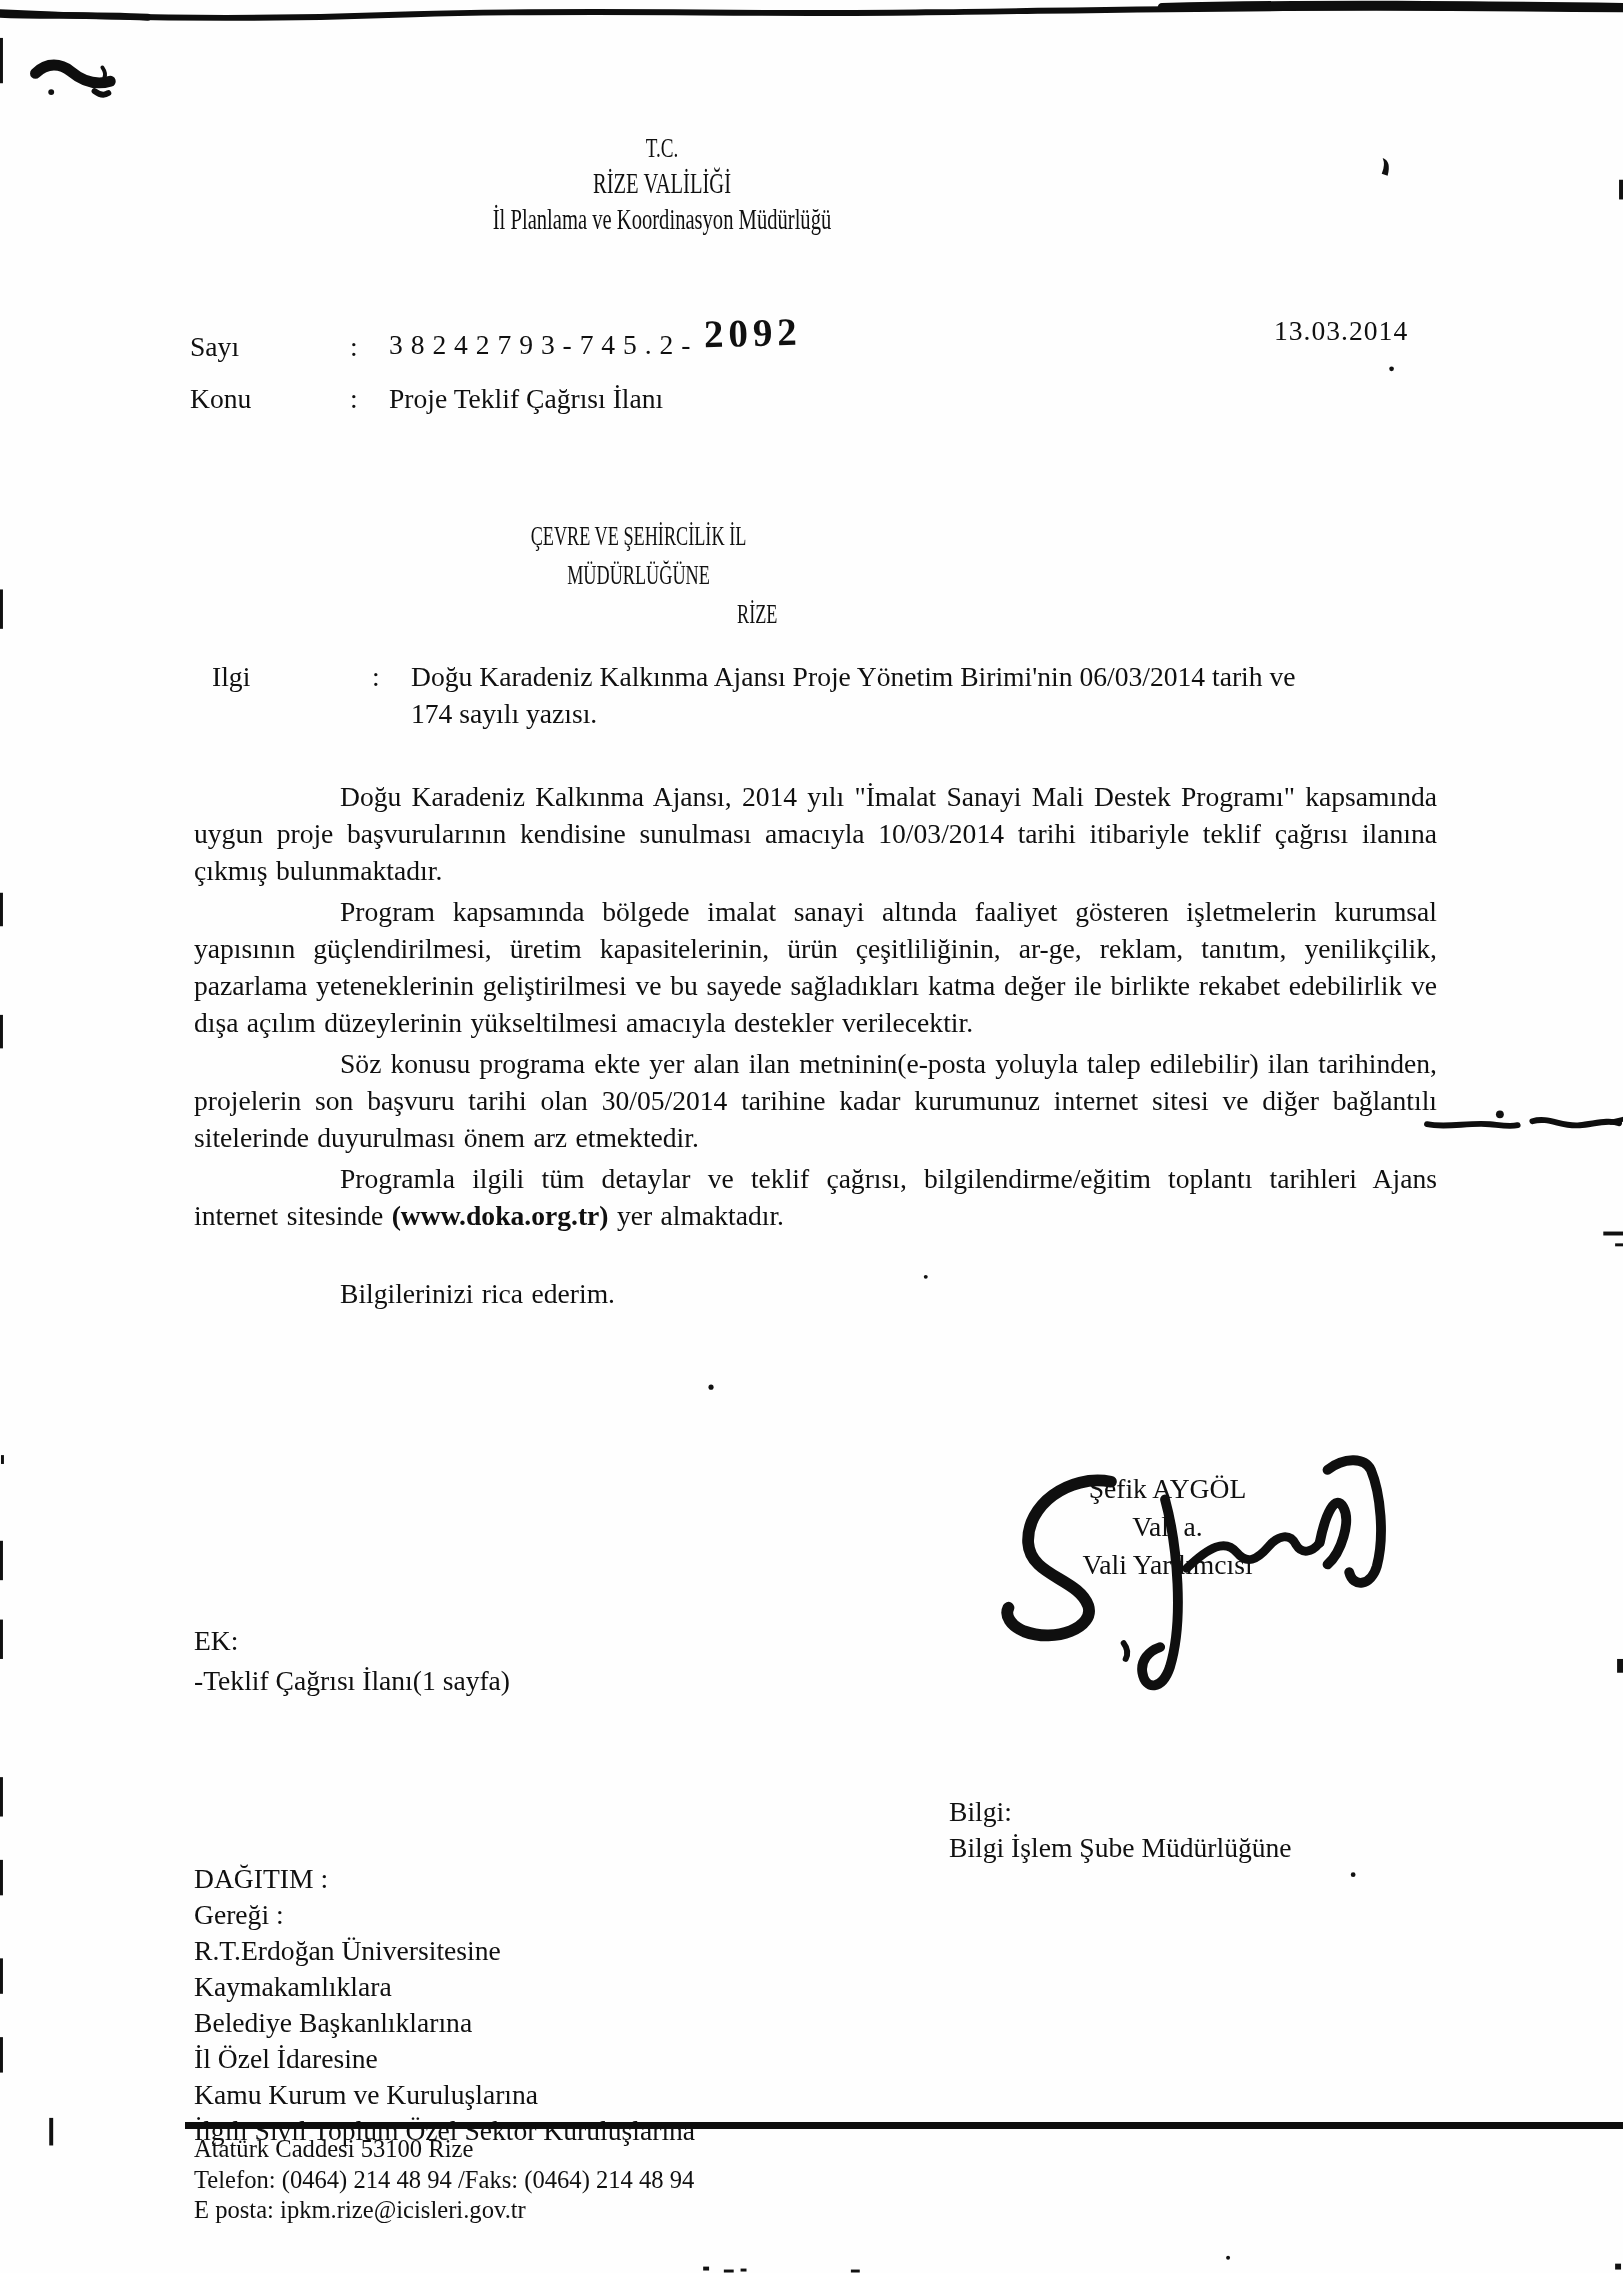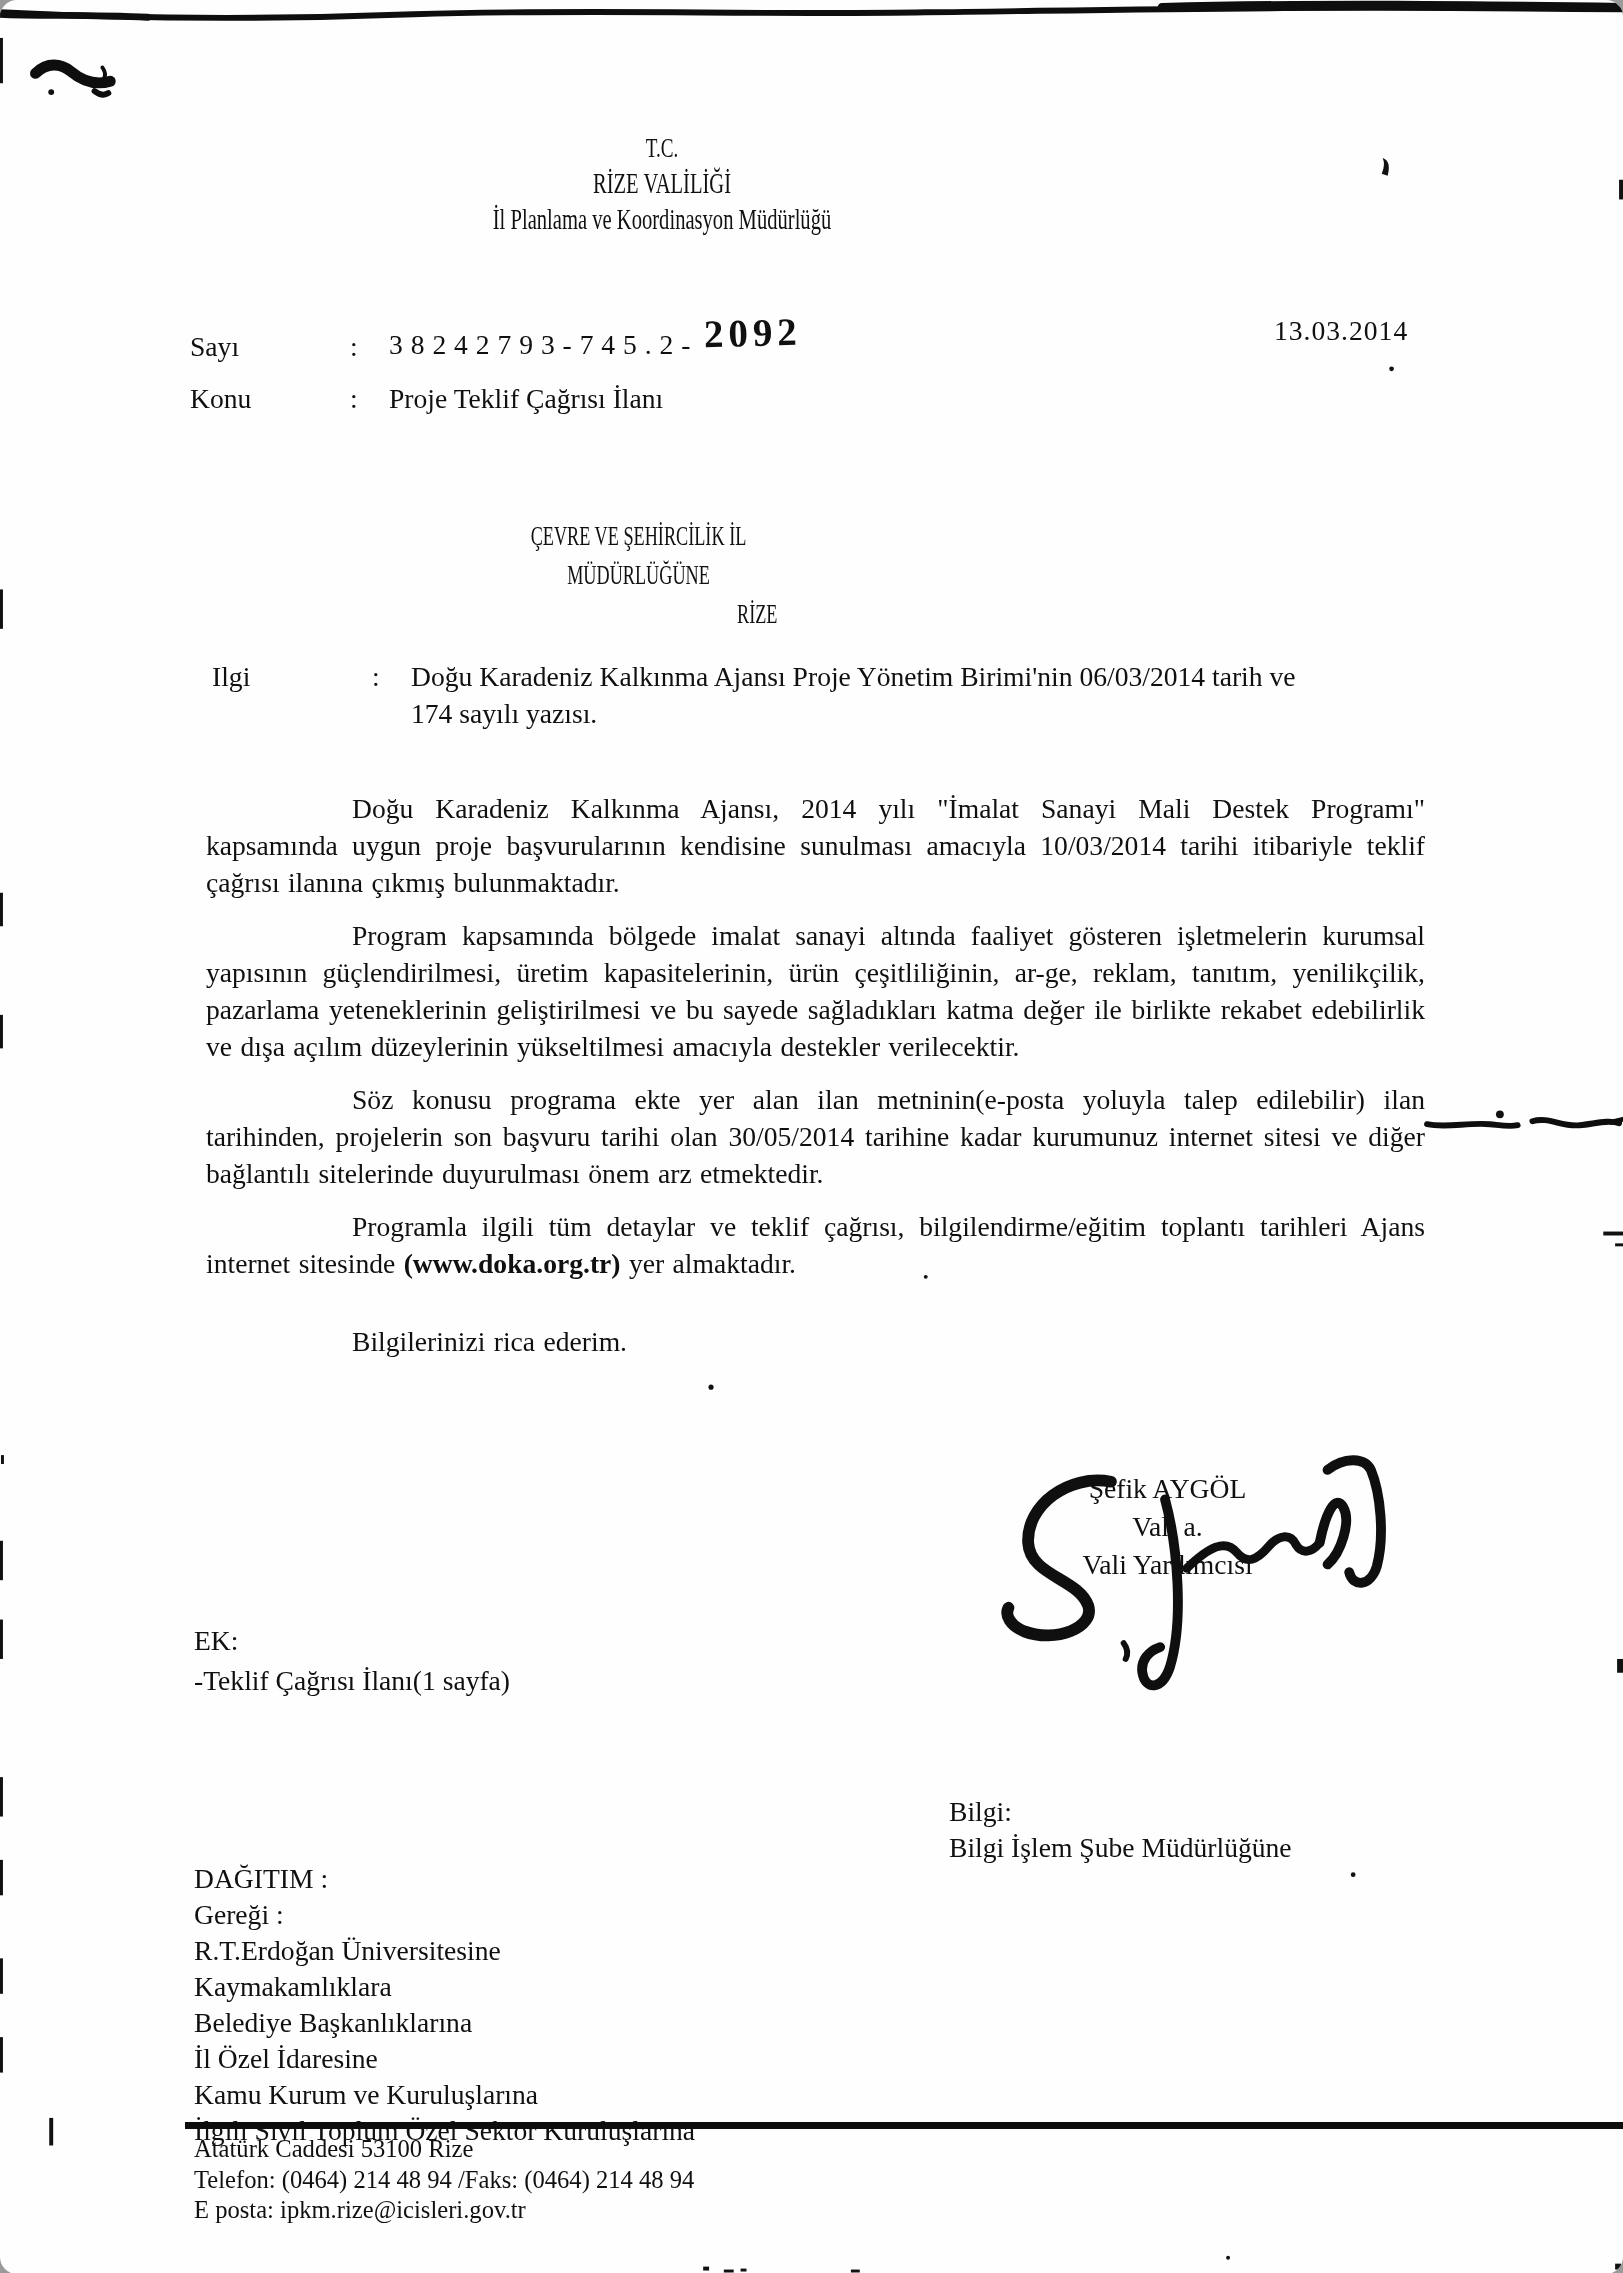--- a/index.html
+++ b/index.html
@@ -1,17 +1,17 @@
 <!DOCTYPE html>
 <html><head>
 <meta charset="utf-8">
 <style>
   html,body{margin:0;padding:0;background:#9a9a9a;}
   .page{position:relative;width:1623px;height:2274px;background:#fefefe;
-        font-family:"Liberation Serif",serif;color:#101010;overflow:hidden;border-radius:17px;}
+        font-family:"Liberation Serif",serif;color:#101010;overflow:hidden;}
   .abs{position:absolute;}
   
   .letterhead{left:317px;top:130px;width:690px;text-align:center;font-size:28.6px;line-height:36px;
               transform:scaleX(0.72);transform-origin:50% 0;}
   .letterhead .tc{font-size:26.6px;}
   
   .meta{left:190px;top:311px;font-size:27.6px;}
   .meta-row{display:flex;height:52px;align-items:flex-end;}
   .meta-label{width:160px;}
   .meta-colon{width:39px;}
@@ -24,21 +24,21 @@
              transform:scaleX(0.66);transform-origin:50% 0;}
   .recipient .r1{text-align:center;}
   .recipient .r2{text-align:right;padding-right:5.9px;}
   
   .ilgi{left:190px;top:658px;display:flex;font-size:27.6px;line-height:37px;}
   .ilgi-label{width:160px;margin-left:22px;}
   .ilgi-colon{width:39px;}
   .ilgi-text{width:1069px;white-space:pre-line;}
   
   .body-text{left:190px;top:774px;width:1251px;font-size:27.6px;line-height:37px;word-spacing:1.5px;}
-  .body-text p{margin:16px;text-align:justify;text-indent:146px;}
+  .body-text p{margin:4px;text-align:justify;text-indent:146px;}
   .body-text p.closing{margin-top:41px;text-align:left;}
   .bold{font-weight:bold;}
   
   .sig{left:1042px;top:1470px;width:251px;text-align:center;font-size:27.6px;line-height:38px;}
   
   .ek{left:194px;top:1621px;font-size:27.6px;line-height:40px;}
   
   .dagitim{left:194px;top:1861px;font-size:27.6px;line-height:36px;}
   .pre{white-space:pre-line;}
   .bilgi{left:949px;top:1794px;font-size:27.6px;line-height:36px;}

